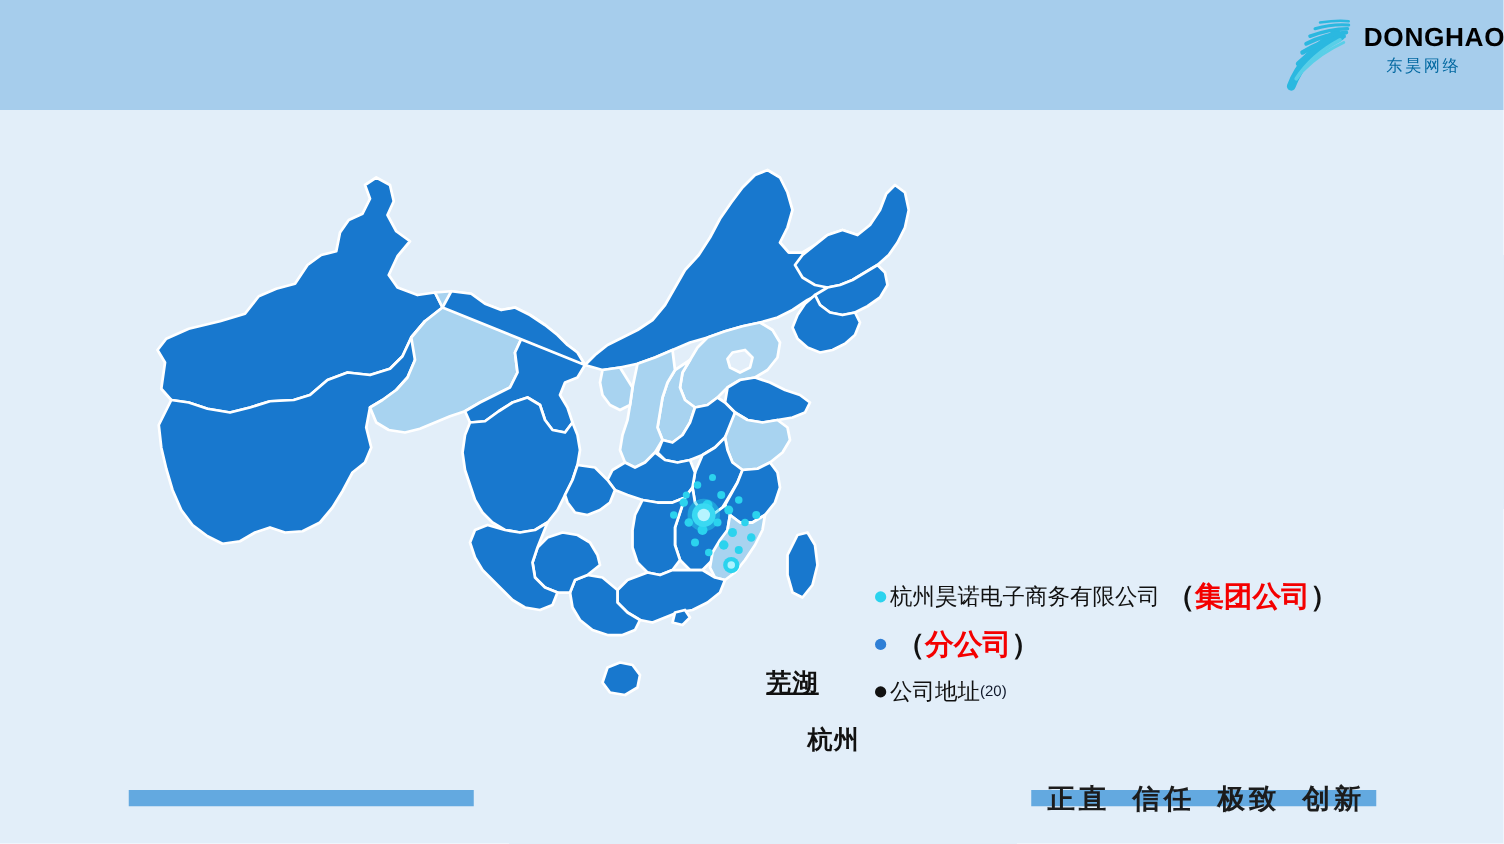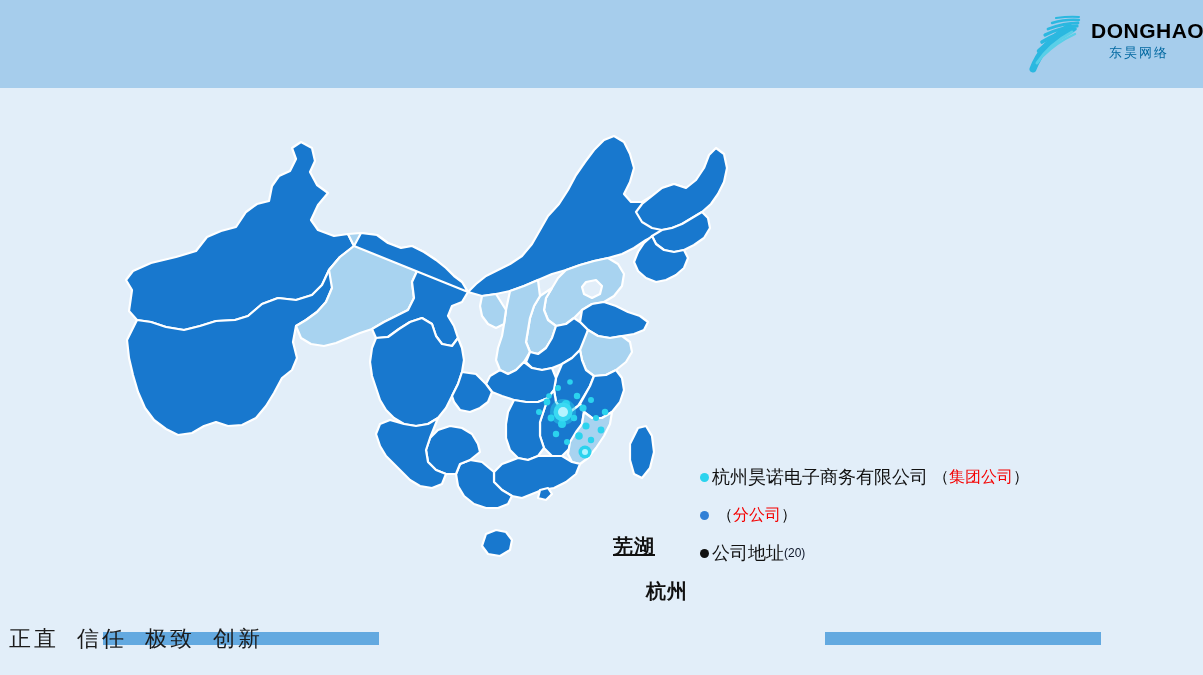--- a/index.html
+++ b/index.html
@@ -125,24 +125,25 @@
   }
   .legend-dot.cyan { background: #2bd3ee; }
   .legend-dot.blue { background: #2f7fd6; }
   .legend-dot.black { background: #111111; }
   .legend-text {
     font-size: 18px;
     color: #111111;
     line-height: 20px;
   }
   .legend-paren {
-    font-size: 16px;
+    font-size: 23px;
     color: #111111;
     line-height: 20px;
     margin-left: 5px;
+    font-weight: bold;
   }
   .legend-red {
     color: #f40000;
   }
   .legend-red-tight {
     font-size: 12px;
     color: #0f172a;
     line-height: 20px;
   }
 
@@ -156,23 +157,23 @@
   #footer-bar-right {
     position: absolute;
     left: 825px; top: 632px;
     width: 276px; height: 13px;
     background: #63a9e0;
   }
   #footer-slogan {
     position: absolute;
     left: 0; top: 624px;
     width: 1101px;
-    text-align: left;
+    text-align: right;
     font-size: 22px;
-    font-weight: normal;
+    font-weight: bold;
     color: #1c1c1c;
     letter-spacing: 3px;
   }
   #footer-slogan span { margin: 0 9px; }
 </style>
 </head>
 <body>
 
 <div id="slide">
 

